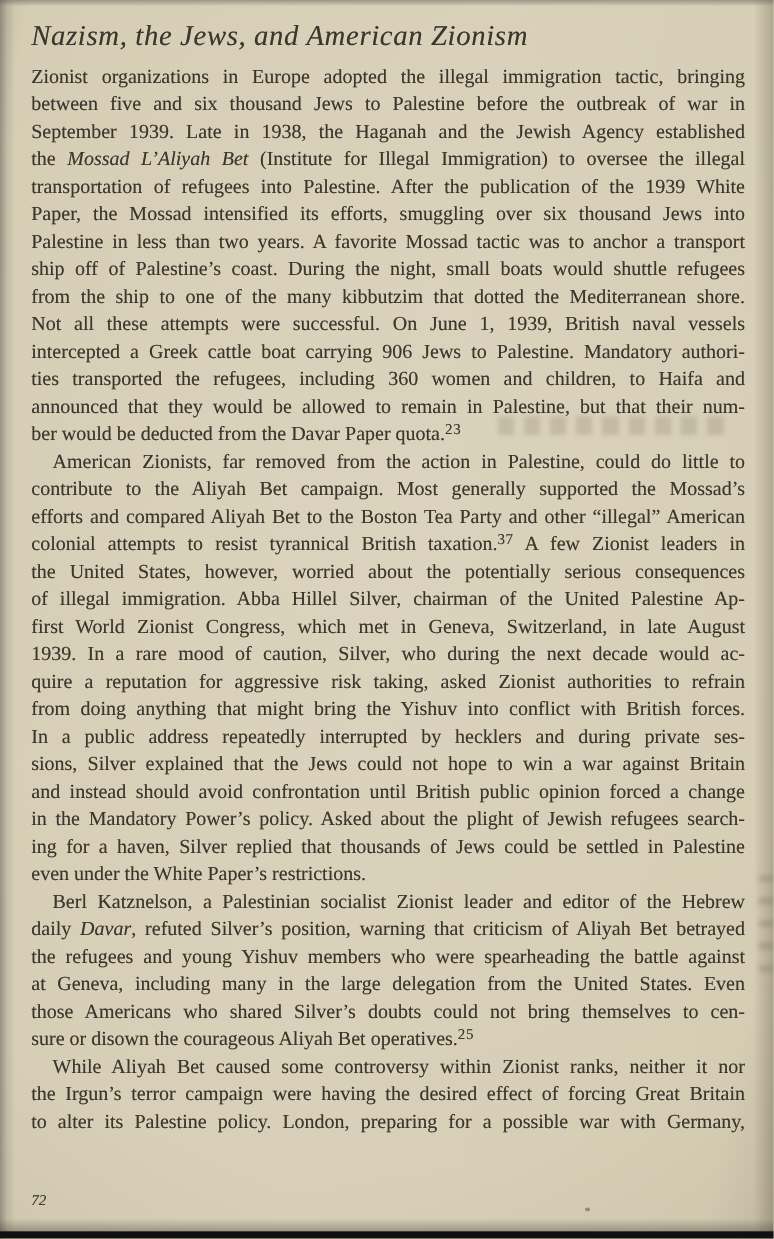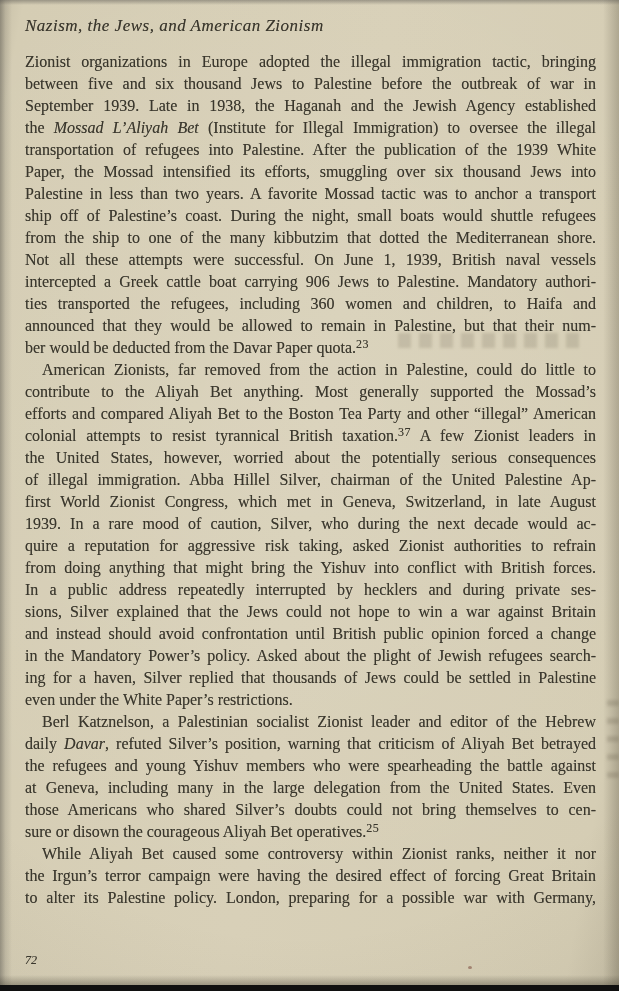--- a/index.html
+++ b/index.html
@@ -12,21 +12,21 @@
     color: #3a372d;
     background:
       radial-gradient(ellipse 140% 95% at 48% 42%, rgba(255,255,255,0.08) 0%, rgba(0,0,0,0) 55%, rgba(62,56,40,0.14) 100%),
       linear-gradient(100deg, #c7bfa7 0%, #d5cdb4 3%, #d8d0b8 50%, #d5cdb4 93%, #c5bda5 100%);
   }
   .running-head {
     position: absolute;
     left: 25px;
     top: 16px;
     font-style: italic;
-    font-size: 17px;
+    font-size: 23px;
     letter-spacing: 0.5px;
     white-space: nowrap;
     text-shadow: 0 0 0.5px rgba(58,55,45,0.55);
   }
   .body-text {
     position: absolute;
     left: 25px;
     top: 51px;
     width: 571px;
     font-size: 16px;
@@ -114,21 +114,21 @@
       <div class="line"><span>Paper, the Mossad intensified its efforts, smuggling over six thousand Jews into</span></div>
       <div class="line"><span>Palestine in less than two years. A favorite Mossad tactic was to anchor a transport</span></div>
       <div class="line"><span>ship off of Palestine’s coast. During the night, small boats would shuttle refugees</span></div>
       <div class="line"><span>from the ship to one of the many kibbutzim that dotted the Mediterranean shore.</span></div>
       <div class="line"><span>Not all these attempts were successful. On June 1, 1939, British naval vessels</span></div>
       <div class="line"><span>intercepted a Greek cattle boat carrying 906 Jews to Palestine. Mandatory authori-</span></div>
       <div class="line"><span>ties transported the refugees, including 360 women and children, to Haifa and</span></div>
       <div class="line"><span>announced that they would be allowed to remain in Palestine, but that their num-</span></div>
       <div class="line last"><span>ber would be deducted from the Davar Paper quota.</span><span class="sup">23</span></div>
       <div class="line indent"><span>American Zionists, far removed from the action in Palestine, could do little to</span></div>
-      <div class="line"><span>contribute to the Aliyah Bet anything. Most generally supported the Mossad’s</span></div>
+      <div class="line"><span>contribute to the Aliyah Bet campaign. Most generally supported the Mossad’s</span></div>
       <div class="line"><span>efforts and compared Aliyah Bet to the Boston Tea Party and other “illegal” American</span></div>
       <div class="line"><span>colonial attempts to resist tyrannical British taxation.</span><span class="sup">37</span><span> A few Zionist leaders in</span></div>
       <div class="line"><span>the United States, however, worried about the potentially serious consequences</span></div>
       <div class="line"><span>of illegal immigration. Abba Hillel Silver, chairman of the United Palestine Ap-</span></div>
       <div class="line"><span>first World Zionist Congress, which met in Geneva, Switzerland, in late August</span></div>
       <div class="line"><span>1939. In a rare mood of caution, Silver, who during the next decade would ac-</span></div>
       <div class="line"><span>quire a reputation for aggressive risk taking, asked Zionist authorities to refrain</span></div>
       <div class="line"><span>from doing anything that might bring the Yishuv into conflict with British forces.</span></div>
       <div class="line"><span>In a public address repeatedly interrupted by hecklers and during private ses-</span></div>
       <div class="line"><span>sions, Silver explained that the Jews could not hope to win a war against Britain</span></div>

